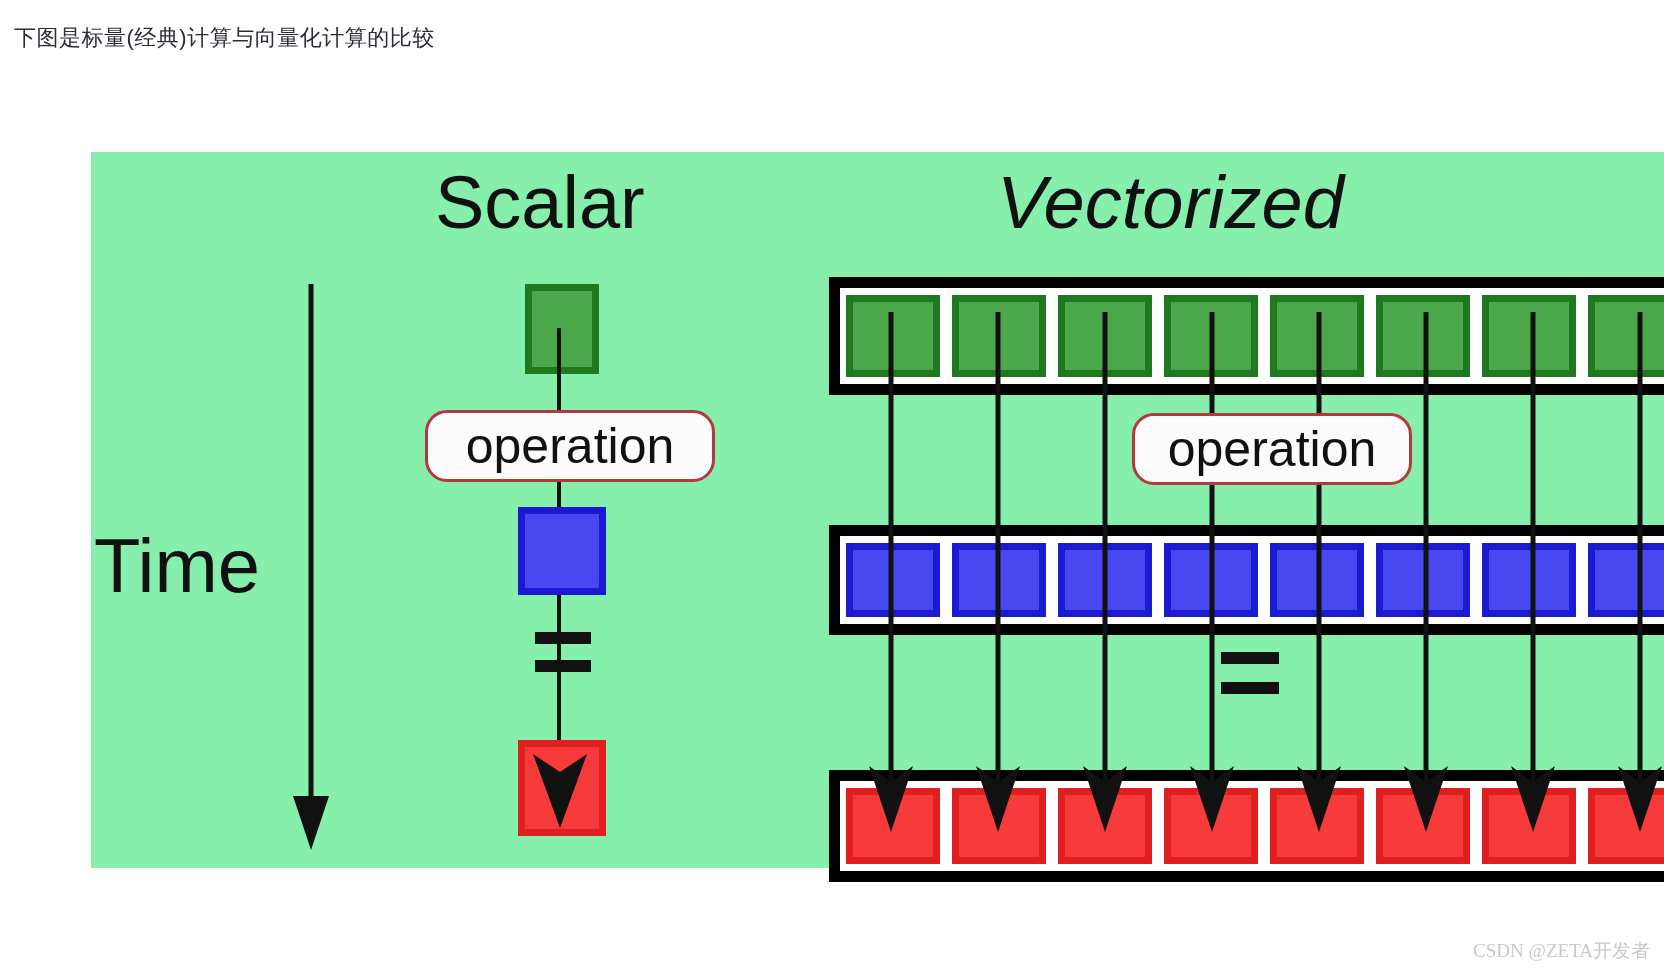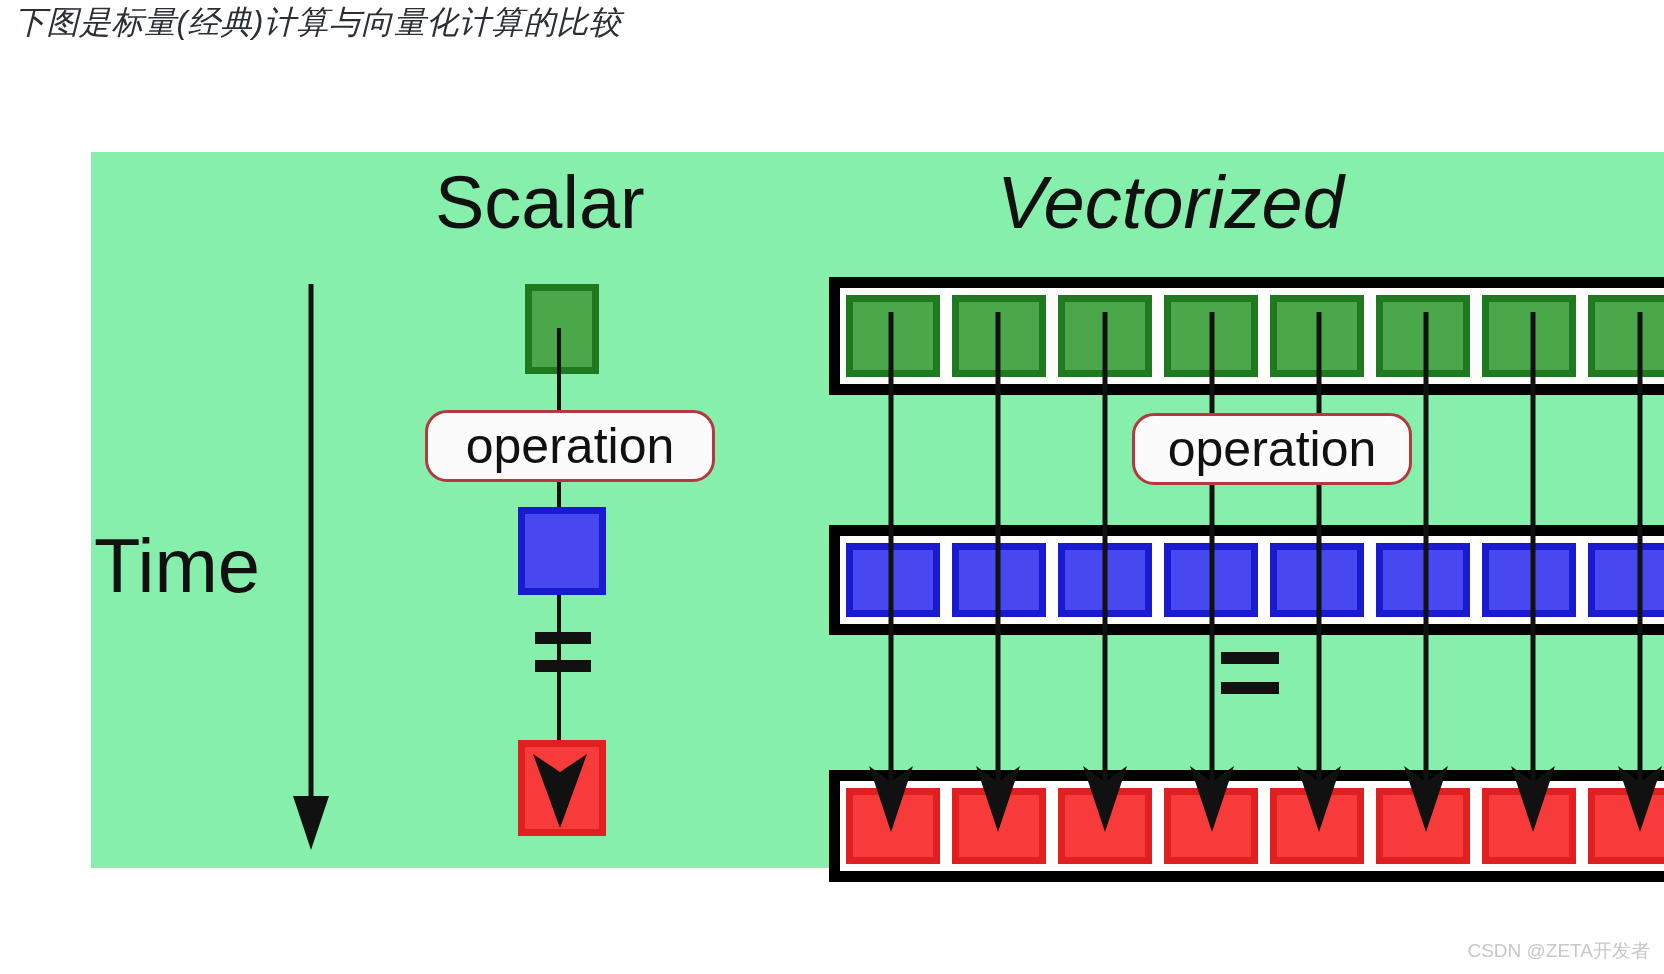--- a/index.html
+++ b/index.html
@@ -12,27 +12,26 @@
     height: 974px;
     font-family: "Liberation Sans", "DejaVu Sans", sans-serif;
     position: relative;
     overflow: hidden;
   }
 
   
   #page-title {
     position: absolute;
     left: 14px;
-    top: 0;
-    font-size: 32px;
+    top: 16px;
+    font-size: 22px;
     line-height: 44px;
     color: #2a2f35;
     letter-spacing: 0.5px;
     white-space: nowrap;
-    font-style: italic;
   }
 
   
   #figure {
     position: absolute;
     left: 52px;
     top: 152px;
     width: 1608px;
     height: 716px;
     background: #86efac;
@@ -178,20 +177,21 @@
   }
 
   
   #watermark {
     position: absolute;
     right: 14px;
     bottom: 10px;
     font-size: 19px;
     color: #c8c8c8;
     white-space: nowrap;
+    font-family: Liberation Serif, serif;
   }
 </style>
 </head>
 <body>
 
 <div id="page-title">下图是标量(经典)计算与向量化计算的比较</div>
 
 <div id="figure">
 
   <div class="col-title" id="title-scalar">Scalar</div>

